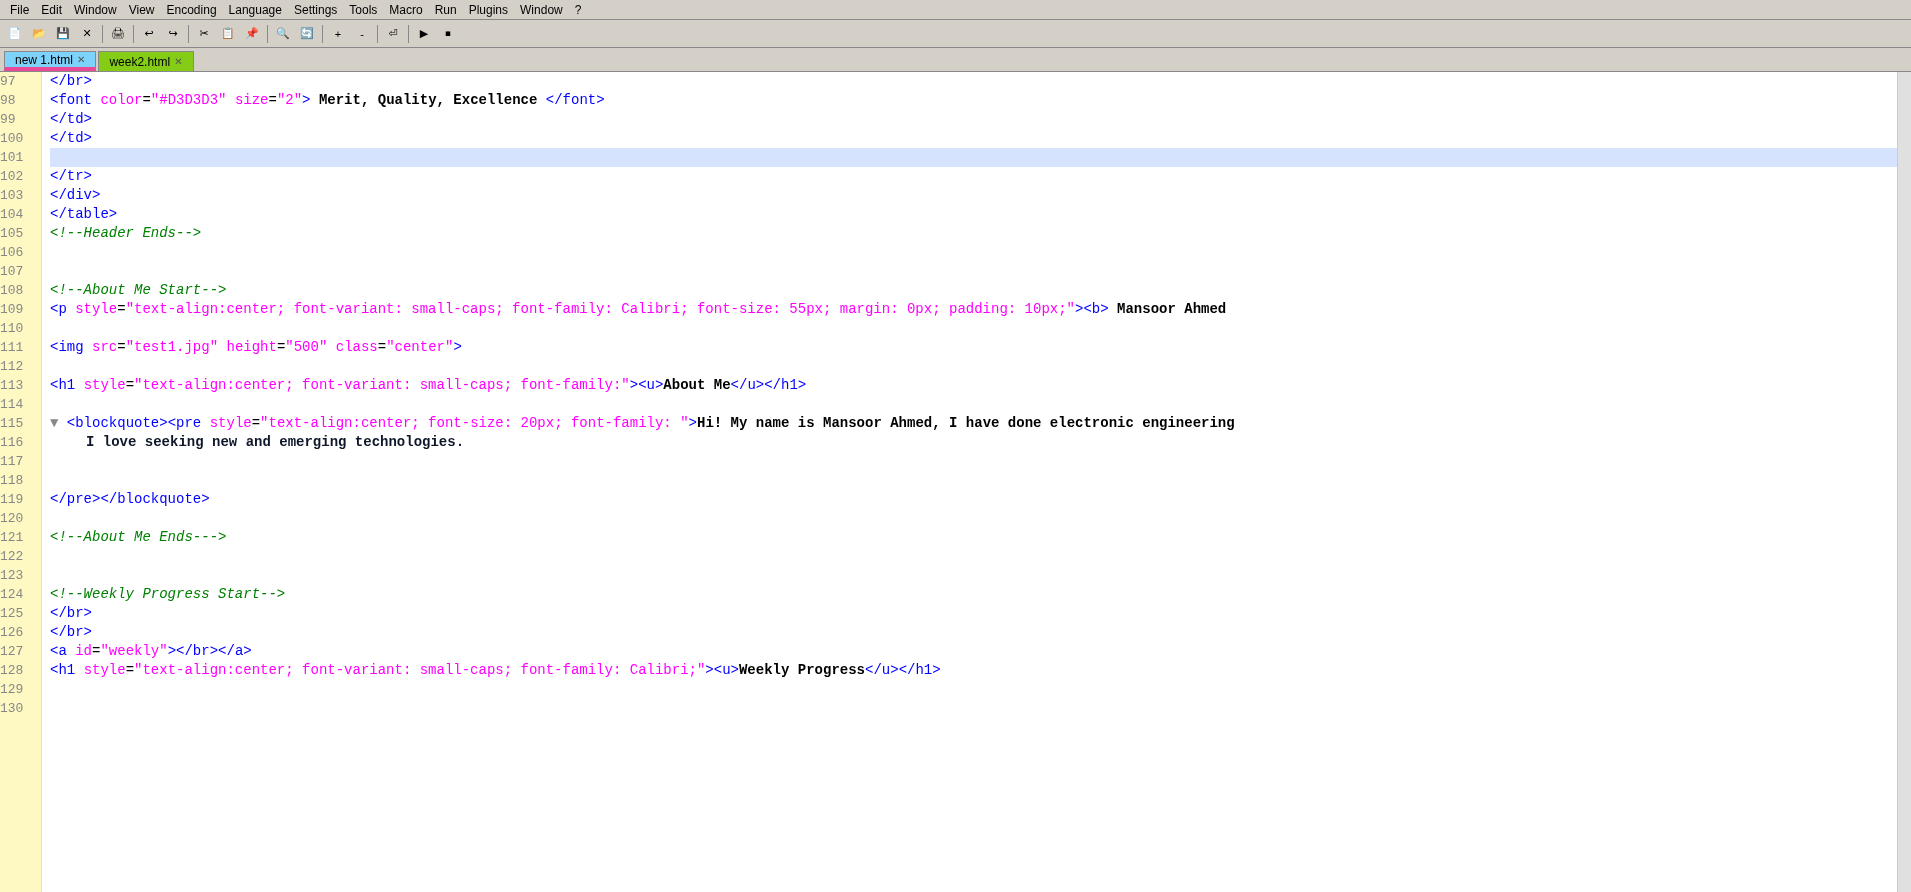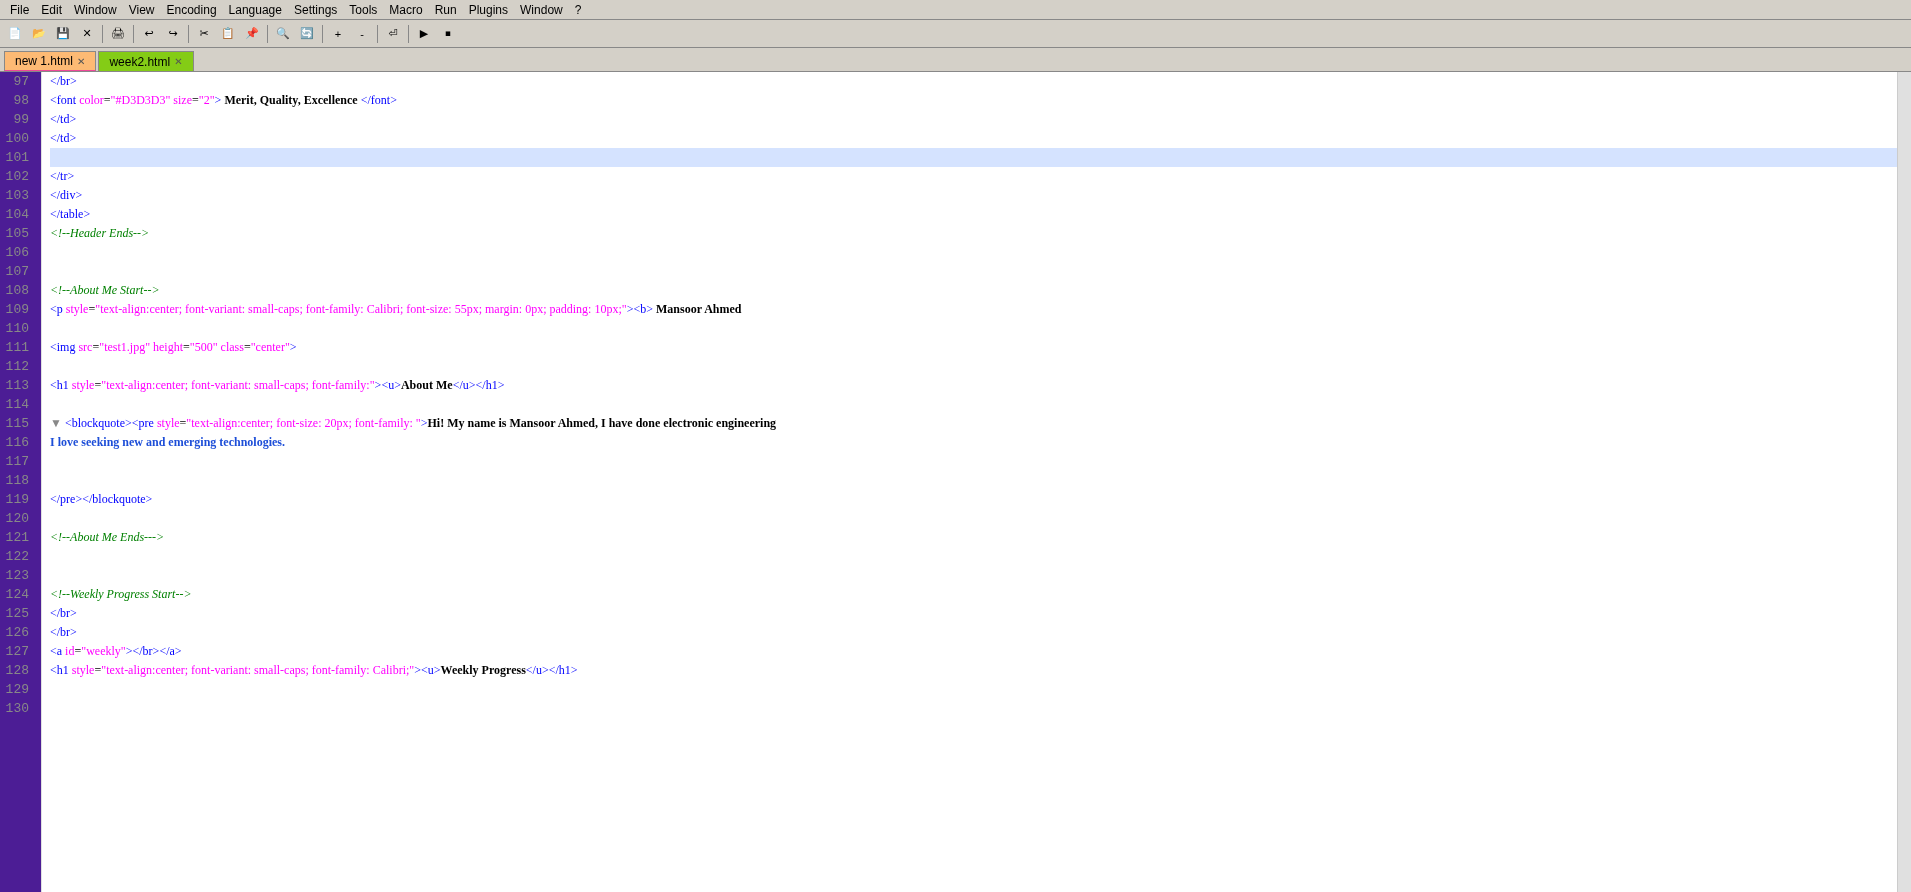--- a/index.html
+++ b/index.html
@@ -74,45 +74,45 @@
       font-size: 12px;
       font-family: 'Segoe UI', Tahoma, sans-serif;
       cursor: pointer;
       height: 20px;
       display: flex;
       align-items: center;
       gap: 4px;
       margin-right: 2px;
     }
     .tab.active {
-      background: #fdba74;
-      border-bottom: 1px solid #ec4899;
+      background: #7dd3fc;
+      border-bottom: 4px solid #ec4899;
       z-index: 1;
     }
     .tab-close {
       font-size: 10px;
       color: #555;
     }
 
     
     .editor {
       background: #ffffff;
       flex: 1;
       display: flex;
       overflow: hidden;
       height: calc(892px - 20px - 28px - 24px);
     }
 
     
     .line-numbers {
-      background: #4c1d95;
+      background: #fef9c3;
       min-width: 42px;
       padding: 0 6px 0 0;
       color: #888;
-      text-align: right;
+      text-align: left;
       font-size: 13px;
       line-height: 19px;
       user-select: none;
       border-right: 1px solid #e0e0e0;
       overflow: hidden;
     }
     .line-num {
       height: 19px;
       padding-right: 6px;
       font-family: 'Courier New', Courier, monospace;
@@ -123,22 +123,22 @@
     .code-area {
       flex: 1;
       overflow-x: auto;
       overflow-y: hidden;
       padding-left: 8px;
       line-height: 19px;
     }
     .code-line {
       height: 19px;
       white-space: nowrap;
-      font-size: 12px;
-      font-family: Liberation Serif, serif;
+      font-size: 14px;
+      font-family: Liberation Mono, monospace;
     }
     .code-line.selected {
       background: #d5e3ff;
     }
 
     
     .scrollbar-v {
       width: 14px;
       background: #e0e0e0;
       border-left: 1px solid #ccc;
@@ -253,21 +253,21 @@
       <div class="code-line">&nbsp;</div>
       <div class="code-line">&nbsp;</div>
       <div class="code-line"><span style="color:#008000; font-style:italic;">&lt;!--About Me Start--&gt;</span></div>
       <div class="code-line"><span style="color:#0000ff;">&lt;</span><span style="color:#0000ff;">p</span> <span style="color:#ff00ff;">style</span><span style="color:#000000;">=</span><span style="color:#ff00ff;">"text-align:center; font-variant: small-caps; font-family: Calibri; font-size: 55px; margin: 0px; padding: 10px;"</span><span style="color:#0000ff;">&gt;</span><span style="color:#0000ff;">&lt;</span><span style="color:#0000ff;">b</span><span style="color:#0000ff;">&gt;</span><span style="color:#000000; font-weight:bold;"> Mansoor Ahmed</span></div>
       <div class="code-line">&nbsp;</div>
       <div class="code-line"><span style="color:#0000ff;">&lt;</span><span style="color:#0000ff;">img</span> <span style="color:#ff00ff;">src</span><span style="color:#000000;">=</span><span style="color:#ff00ff;">"test1.jpg"</span> <span style="color:#ff00ff;">height</span><span style="color:#000000;">=</span><span style="color:#ff00ff;">"500"</span> <span style="color:#ff00ff;">class</span><span style="color:#000000;">=</span><span style="color:#ff00ff;">"center"</span><span style="color:#0000ff;">&gt;</span></div>
       <div class="code-line">&nbsp;</div>
       <div class="code-line"><span style="color:#0000ff;">&lt;</span><span style="color:#0000ff;">h1</span> <span style="color:#ff00ff;">style</span><span style="color:#000000;">=</span><span style="color:#ff00ff;">"text-align:center; font-variant: small-caps; font-family:"</span><span style="color:#0000ff;">&gt;</span><span style="color:#0000ff;">&lt;</span><span style="color:#0000ff;">u</span><span style="color:#0000ff;">&gt;</span><span style="color:#000000; font-weight:bold;">About Me</span><span style="color:#0000ff;">&lt;</span><span style="color:#0000ff;">/u</span><span style="color:#0000ff;">&gt;</span><span style="color:#0000ff;">&lt;</span><span style="color:#0000ff;">/h1</span><span style="color:#0000ff;">&gt;</span></div>
       <div class="code-line">&nbsp;</div>
       <div class="code-line"><span style="color:#888; cursor:pointer;">▼ </span><span style="color:#0000ff;">&lt;</span><span style="color:#0000ff;">blockquote</span><span style="color:#0000ff;">&gt;</span><span style="color:#0000ff;">&lt;</span><span style="color:#0000ff;">pre</span> <span style="color:#ff00ff;">style</span><span style="color:#000000;">=</span><span style="color:#ff00ff;">"text-align:center; font-size: 20px; font-family: "</span><span style="color:#0000ff;">&gt;</span><span style="color:#000000; font-weight:bold;">Hi! My name is Mansoor Ahmed, I have done electronic engineering</span></div>
-      <div class="code-line"><span style="color:#1d4ed8; font-weight:bold;">I love seeking new and emerging technologies.</span></div>
+      <div class="code-line"><span style="color:#0f172a; font-weight:bold;margin-left:36px;">I love seeking new and emerging technologies.</span></div>
       <div class="code-line">&nbsp;</div>
       <div class="code-line">&nbsp;</div>
       <div class="code-line"><span style="color:#0000ff;">&lt;/pre&gt;&lt;/blockquote&gt;</span></div>
       <div class="code-line">&nbsp;</div>
       <div class="code-line"><span style="color:#008000; font-style:italic;">&lt;!--About Me Ends---&gt;</span></div>
       <div class="code-line">&nbsp;</div>
       <div class="code-line">&nbsp;</div>
       <div class="code-line"><span style="color:#008000; font-style:italic;">&lt;!--Weekly Progress Start--&gt;</span></div>
       <div class="code-line"><span style="color:#0000ff;">&lt;/br&gt;</span></div>
       <div class="code-line"><span style="color:#0000ff;">&lt;/br&gt;</span></div>

